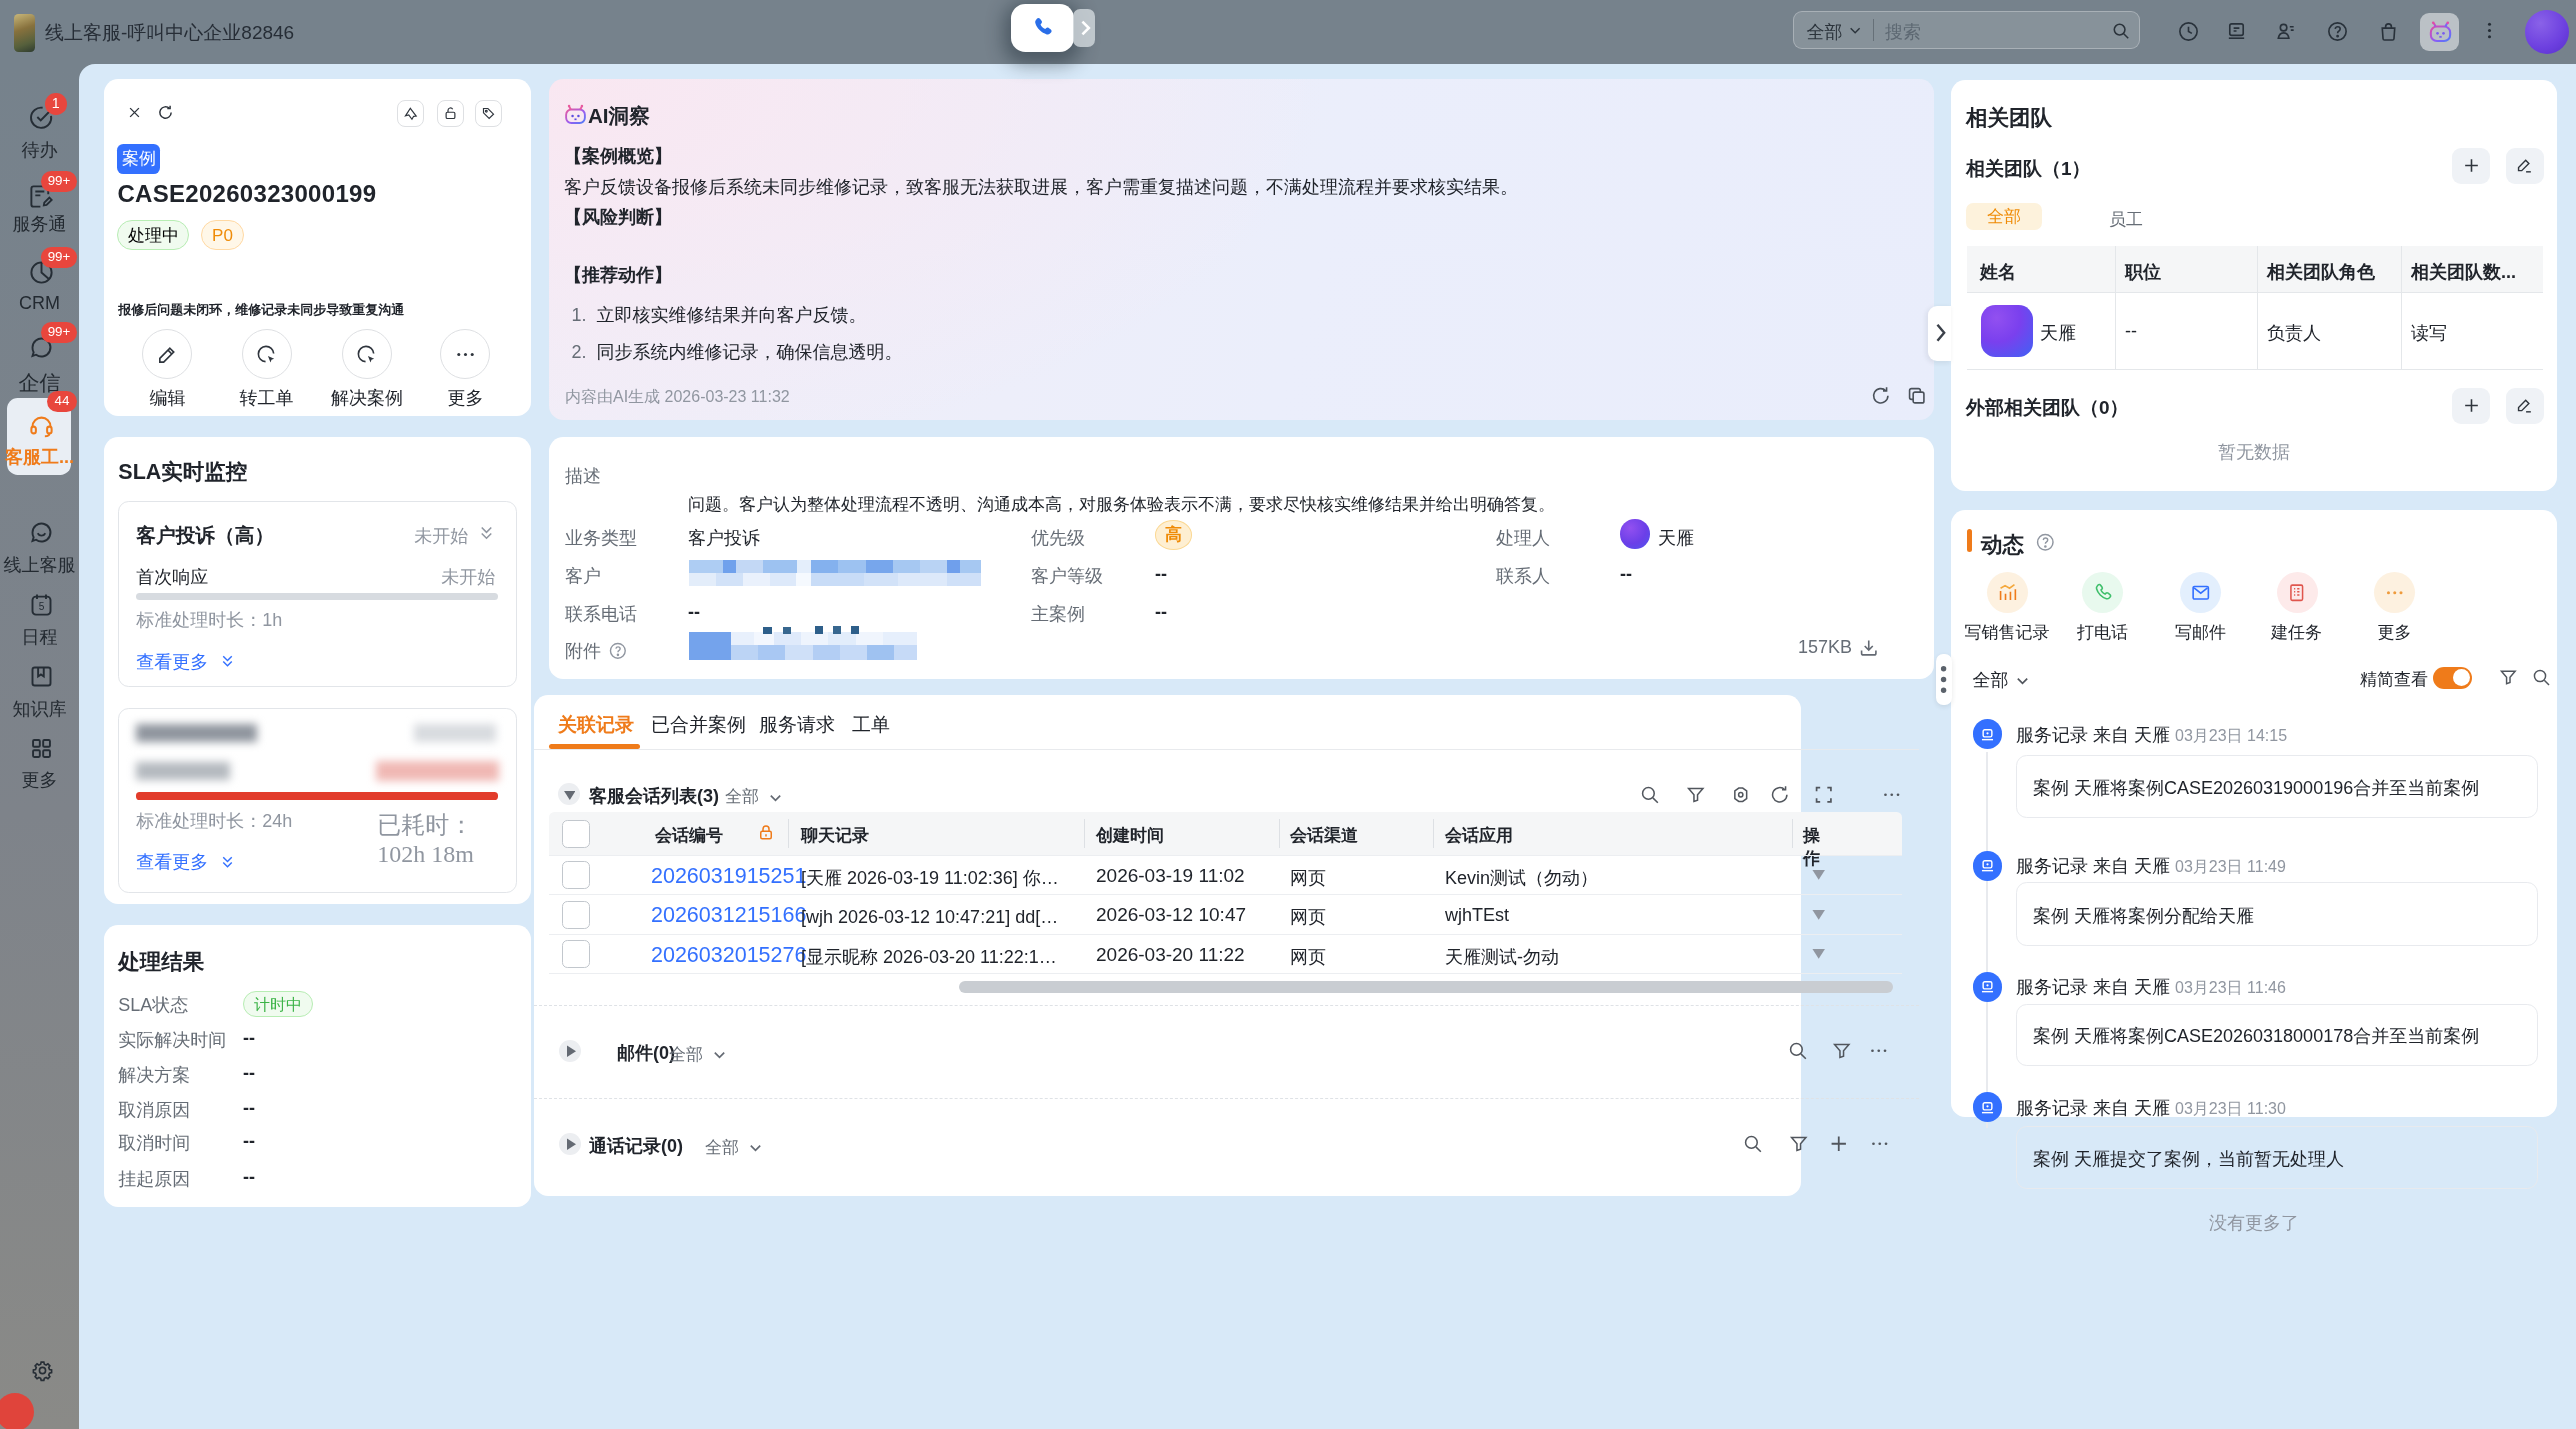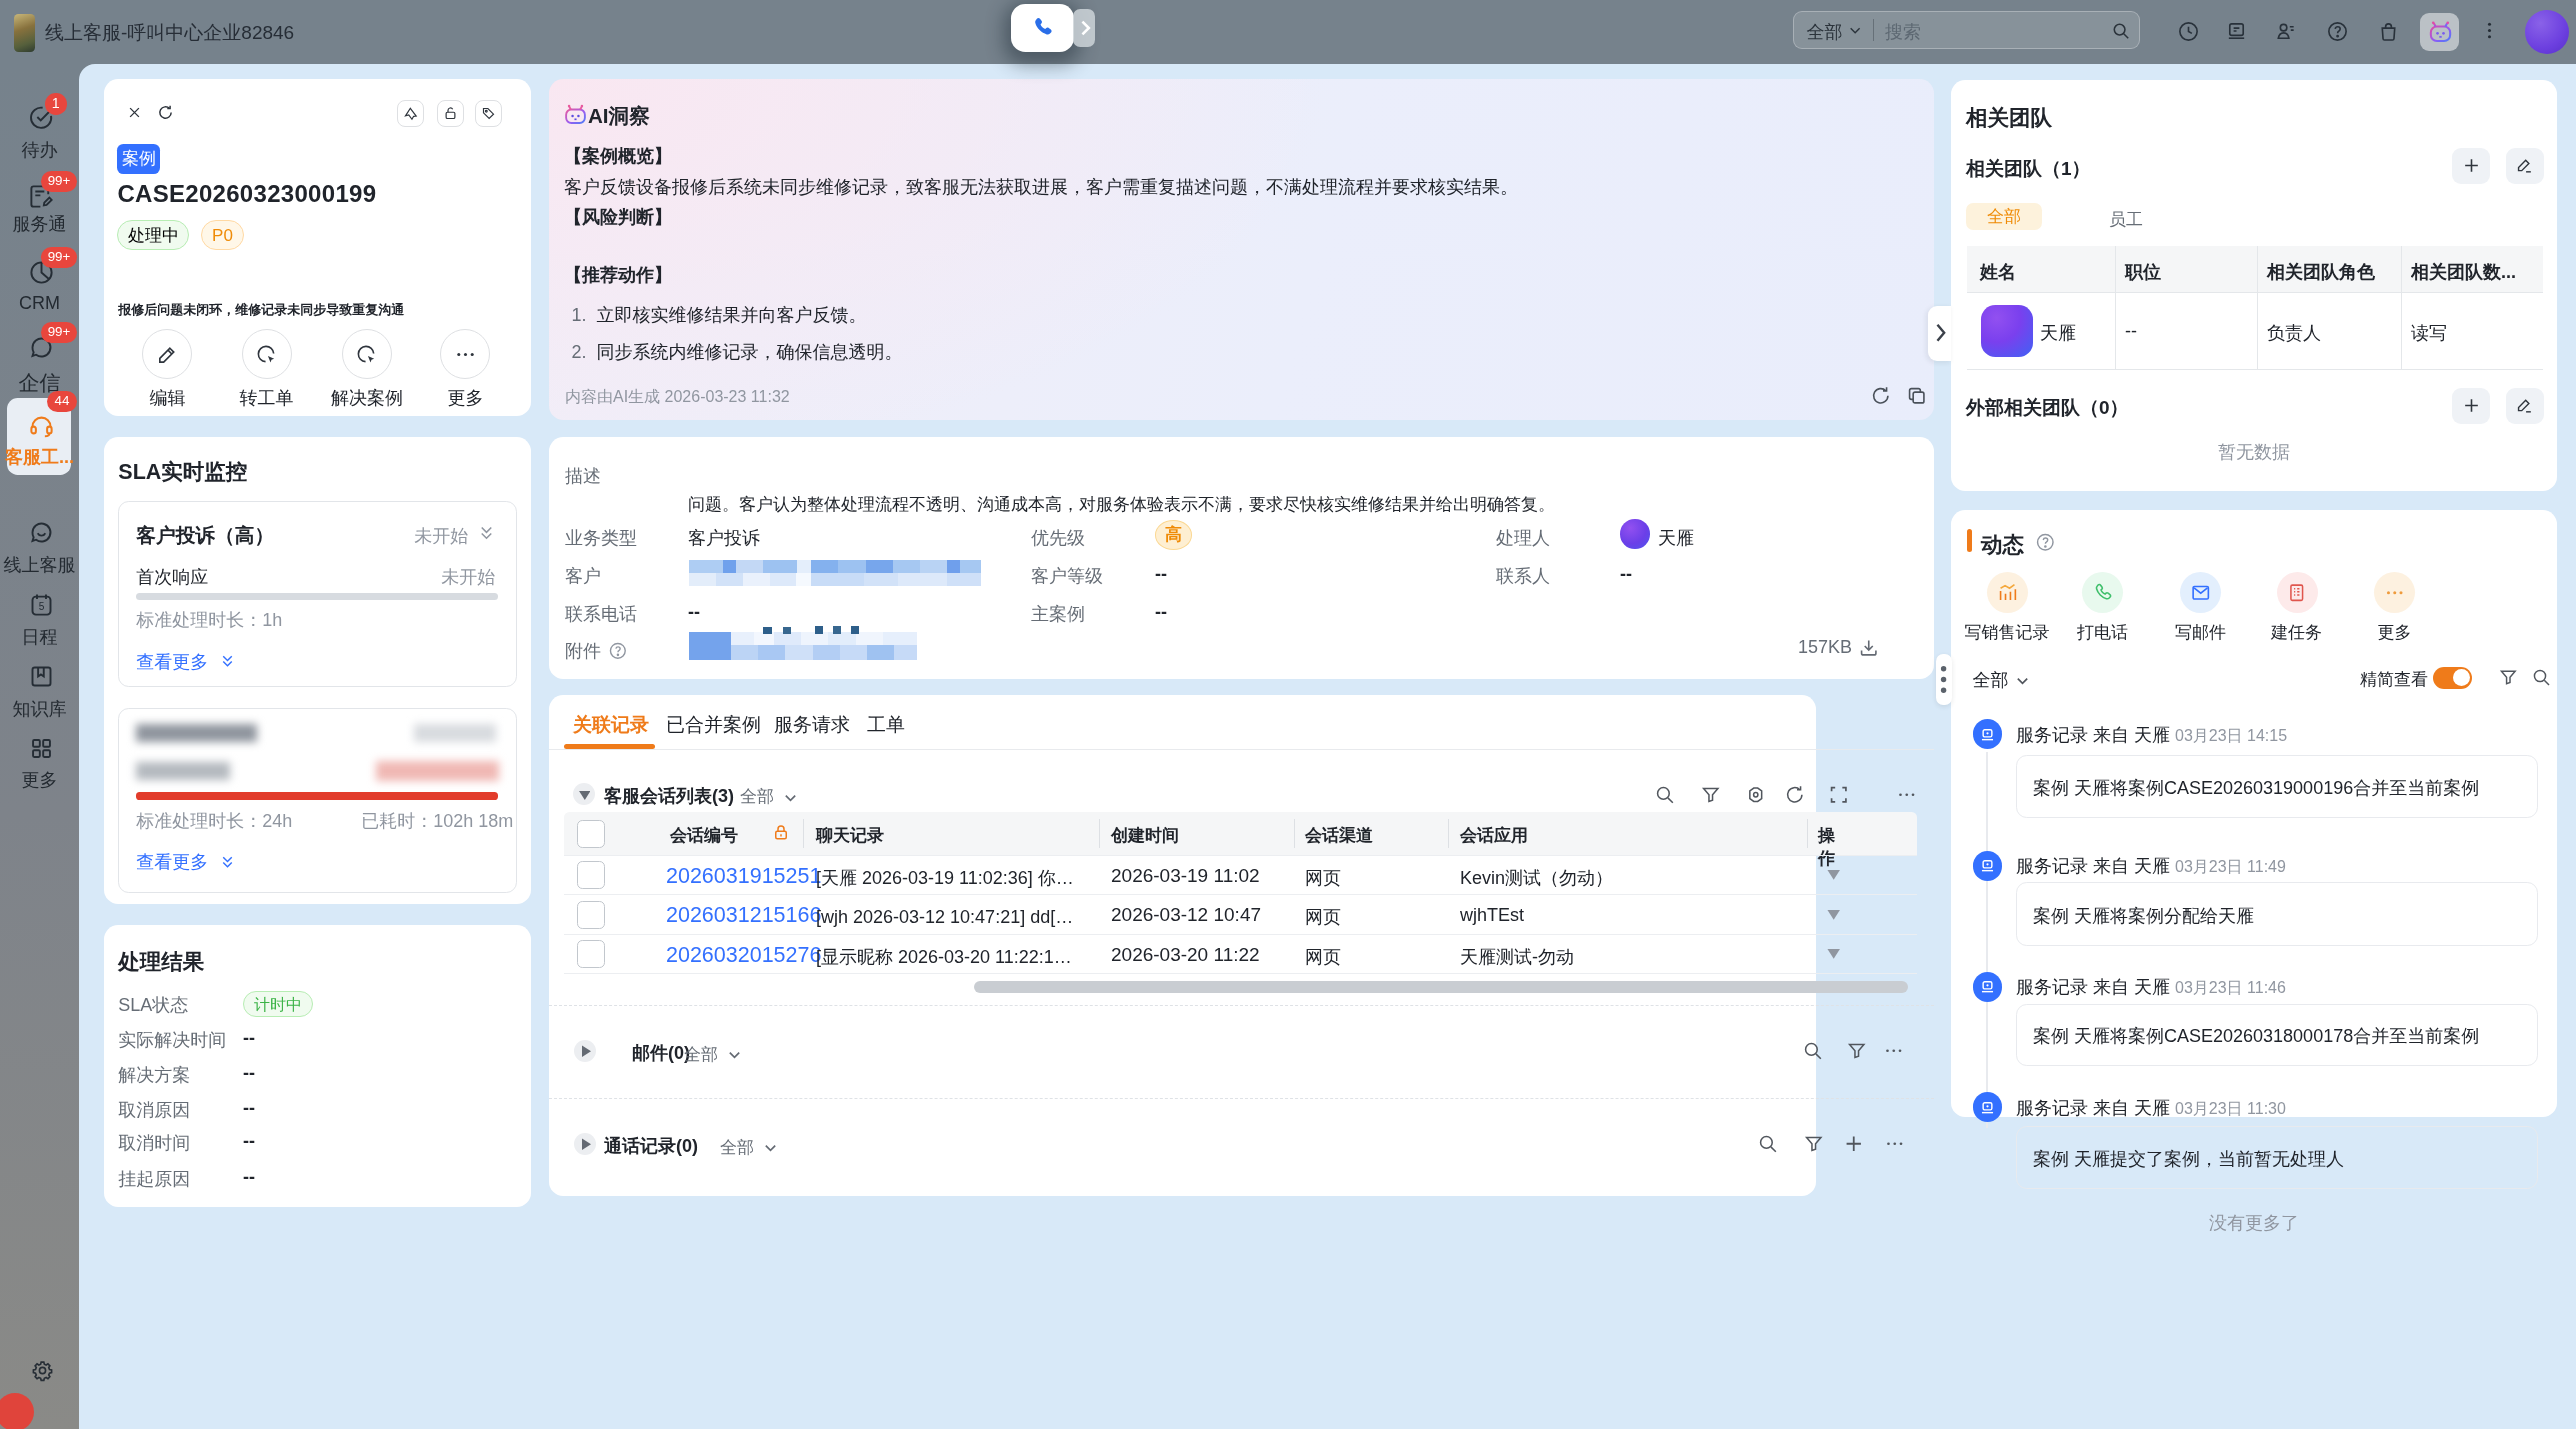--- a/index.html
+++ b/index.html
@@ -223,21 +223,21 @@
             <path d="M6 4.5l6 6 6-6M6 12l6 6 6-6"></path>
           </svg>
       </div>
       <div class="abs" style="left:14.3px;top:271px;width:399px;height:185px;border:0.9px solid #e2e5e9;border-radius:10.7px;box-sizing:border-box;">
         <div class="abs" style="left:17px;top:15px;width:121px;height:18px;background:#8f959e;filter:blur(4.5px);"></div>
         <div class="abs" style="left:295px;top:15px;width:82px;height:18px;background:#d8dbdf;filter:blur(4.5px);"></div>
         <div class="abs" style="left:17px;top:53px;width:94px;height:18px;background:#b4b9bf;filter:blur(4.5px);"></div>
         <div class="abs" style="left:257px;top:52px;width:123px;height:19.7px;background:#f0b8b4;filter:blur(4.5px);"></div>
         <div class="abs" style="left:17px;top:83px;width:362px;height:8px;border-radius:3.6px;background:#e23c2b;"></div>
         <div class="abs t3" style="left:17px;top:100px;font-size:18px;">标准处理时长：24h</div>
-        <div class="abs t3" style="left:242px;top:100px;font-size:18px;">已耗时：102h 18m</div>
+        <div class="abs t3" style="left:258px;top:100px;font-size:24px;font-family:Liberation Serif, serif;">已耗时：102h 18m</div>
         <div class="abs" style="left:17px;top:141px;font-size:18px;color:#3370ff;">查看更多</div>
         <svg class="abs" style="left:100px;top:145px;" width="17" height="17" viewBox="0 0 24 24" fill="none" stroke="#3370ff" stroke-width="2">
             <path d="M6 4.5l6 6 6-6M6 12l6 6 6-6"></path>
           </svg>
       </div>
     </div>
 
     <div class="card" style="left:25px;top:861px;width:427px;height:282px;">
       <div class="abs b" style="left:14.3px;top:21.5px;font-size:21.5px;">处理结果</div>
       <div class="abs t2" style="left:14.3px;top:68px;font-size:18px;">SLA状态</div>
@@ -324,21 +324,21 @@
       <div class="abs" style="left:266px;top:189px;width:8px;height:8px;background:#2e5f8a;"></div>
       <div class="abs" style="left:284px;top:189px;width:8px;height:8px;background:#37678f;"></div>
       <div class="abs" style="left:302px;top:189px;width:8px;height:8px;background:#2e5f8a;"></div>
       <div class="abs t2" style="left:1249px;top:200px;font-size:18px;">157KB</div>
       <svg class="abs" style="left:1309px;top:200px;" width="21.5" height="21.5" viewBox="0 0 24 24" fill="none" stroke="#646a73" stroke-width="1.8">
           <path d="M12 4v10M7.5 10 12 14.5 16.5 10"></path>
           <path d="M4 15v3a2 2 0 0 0 2 2h12a2 2 0 0 0 2-2v-3"></path>
         </svg>
     </div>
 
-    <div class="card" style="left:470px;top:631px;width:1267px;height:501px;">
+    <div class="card" style="left:455px;top:631px;width:1267px;height:501px;">
       <div class="abs b" style="left:24px;top:17px;font-size:19px;color:#ef7b1a;">关联记录</div>
       <div class="abs" style="left:15px;top:49px;width:91px;height:5.4px;border-radius:2.7px;background:#ef7b1a;"></div>
       <div class="abs t1" style="left:117px;top:17px;font-size:19px;">已合并案例</div>
       <div class="abs t1" style="left:225px;top:17px;font-size:19px;">服务请求</div>
       <div class="abs t1" style="left:318px;top:17px;font-size:19px;">工单</div>
       <div class="abs" style="left:0;top:54px;width:1385px;height:0.9px;background:#e8eaed;"></div>
 
       <div class="abs" style="left:24px;top:88px;width:22.4px;height:22.4px;border-radius:50%;background:#eceef1;"></div>
       <svg class="abs" style="left:29.5px;top:96px;" width="11.6" height="9" viewBox="0 0 14 11" fill="#646a73">
           <path d="M0 0h14L7 11z"></path>

